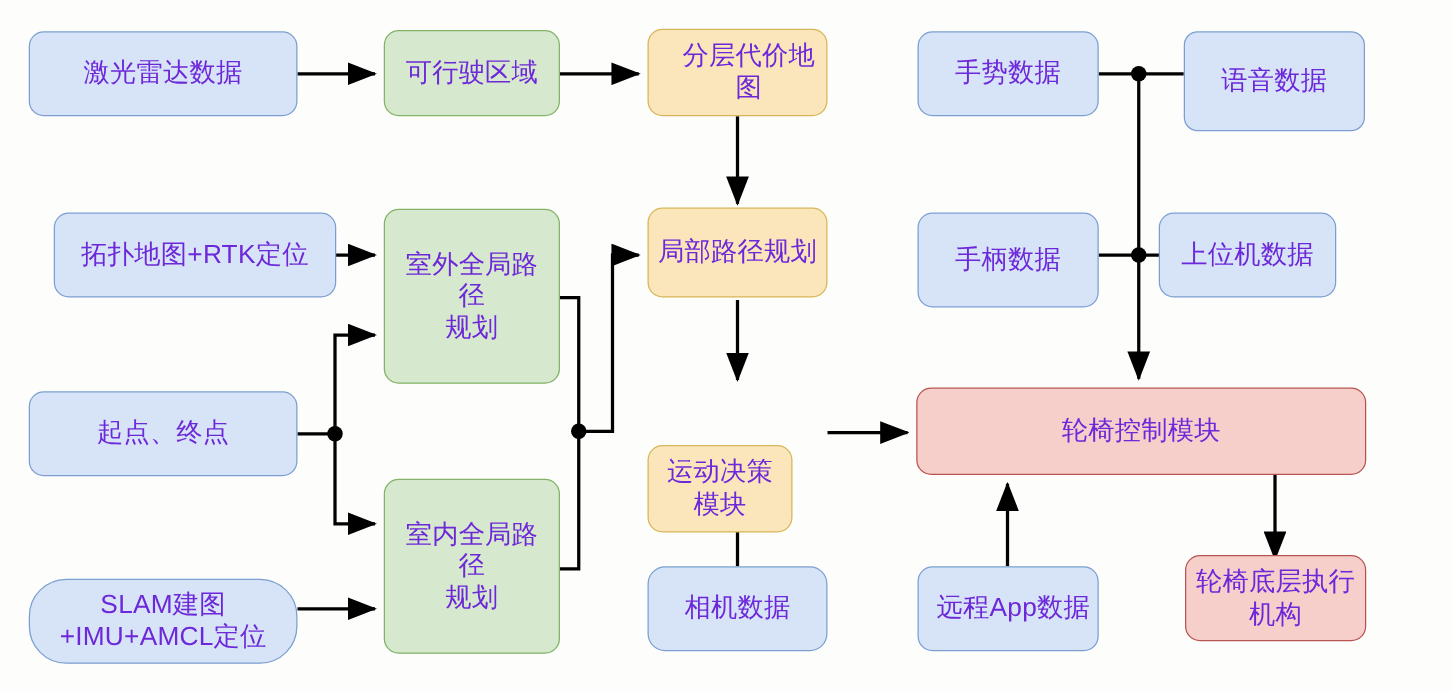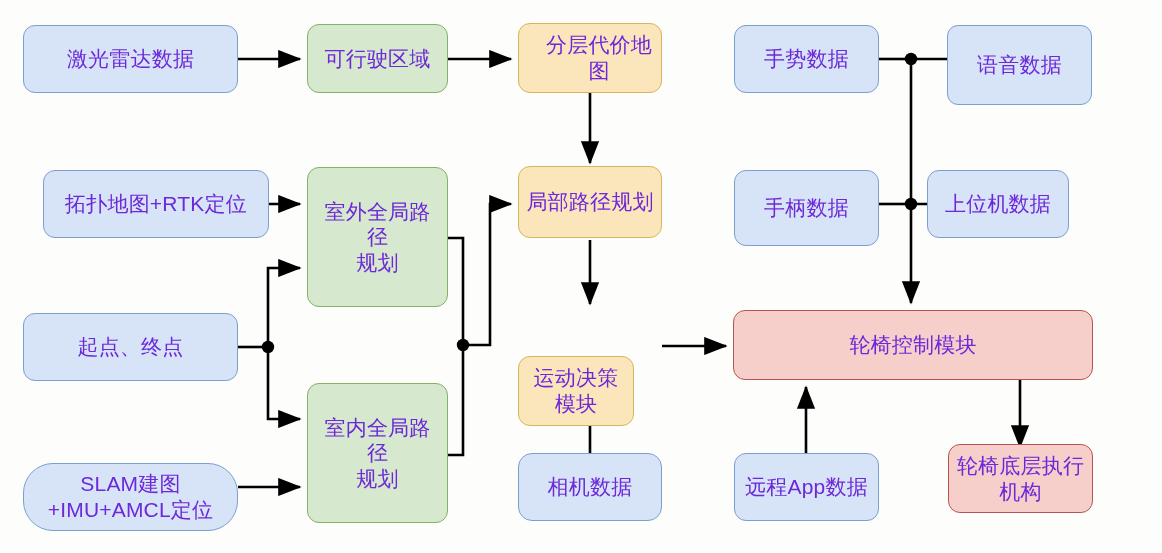--- a/index.html
+++ b/index.html
@@ -116,18 +116,18 @@
       <div class="node n-blue" style="left: 734px; top: 170px; width: 145px; height: 76px;"><span>手柄数据</span></div>
       <div class="node n-blue" style="left: 927px; top: 170px; width: 142px; height: 68px;"><span>上位机数据</span></div>
       <div class="node n-blue" style="left: 23px; top: 313px; width: 215px; height: 68px;"><span>起点、终点</span></div>
       <div class="node n-amber" style="left: 518px; top: 311px; width: 116px; height: 70px; margin-top: 45px;"><span>运动决策模块</span></div>
       <div class="node n-red" style="left: 733px; top: 310px; width: 360px; height: 70px;"><span>轮椅控制模块</span></div>
       <div class="node n-blue" style="left: 23px; top: 463px; width: 215px; height: 68px; border-radius: 30px;"><span>SLAM建图
 +IMU+AMCL定位</span></div>
       <div class="node n-green" style="left: 307px; top: 383px; width: 141px; height: 140px;"><span>室内全局路径
 规划</span></div>
       <div class="node n-blue" style="left: 518px; top: 453px; width: 144px; height: 68px; border-radius: 14px;"><span>相机数据</span></div>
-      <div class="node n-blue" style="left: 734px; top: 453px; width: 145px; height: 68px;"><span>远程App数据</span></div>
+      <div class="node n-blue" style="left: 734px; top: 453px; width: 145px; height: 68px; justify-content: flex-end;"><span>远程App数据</span></div>
       <div class="node n-red" style="left: 948px; top: 444px; width: 145px; height: 69px;"><span>轮椅底层执行
 机构</span></div>
     </div>
 
 </div>
 
 </body></html>

